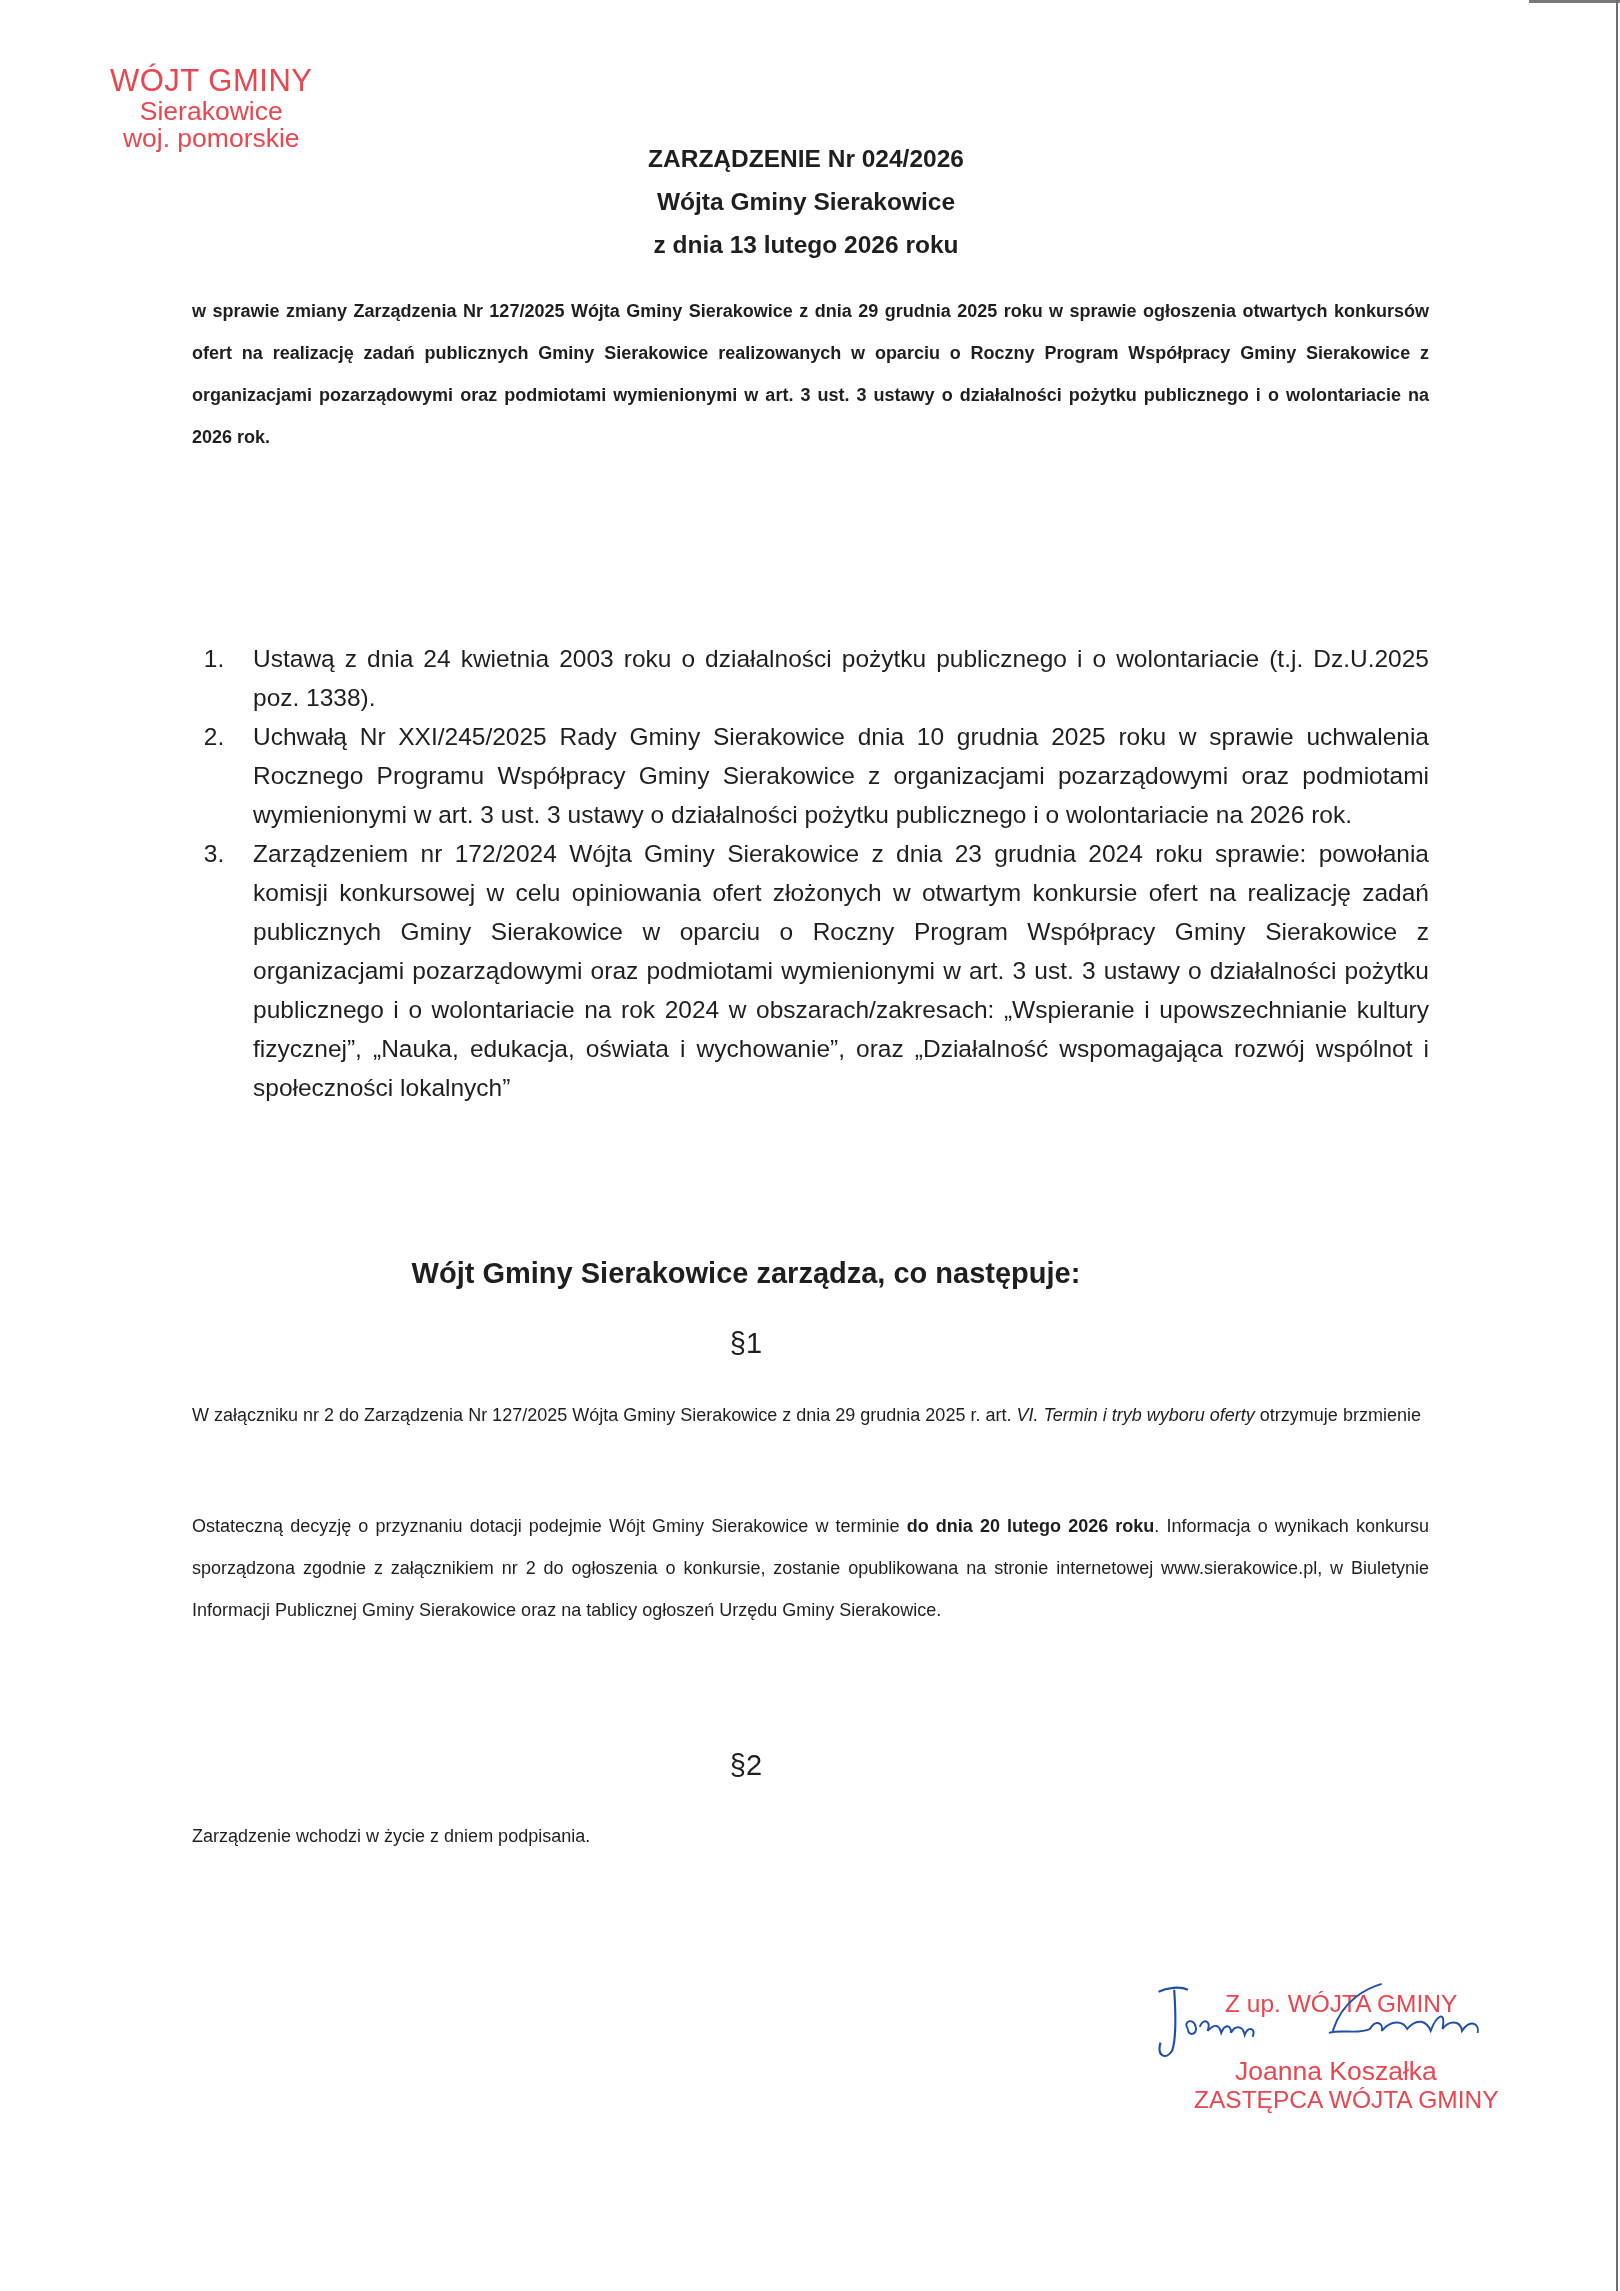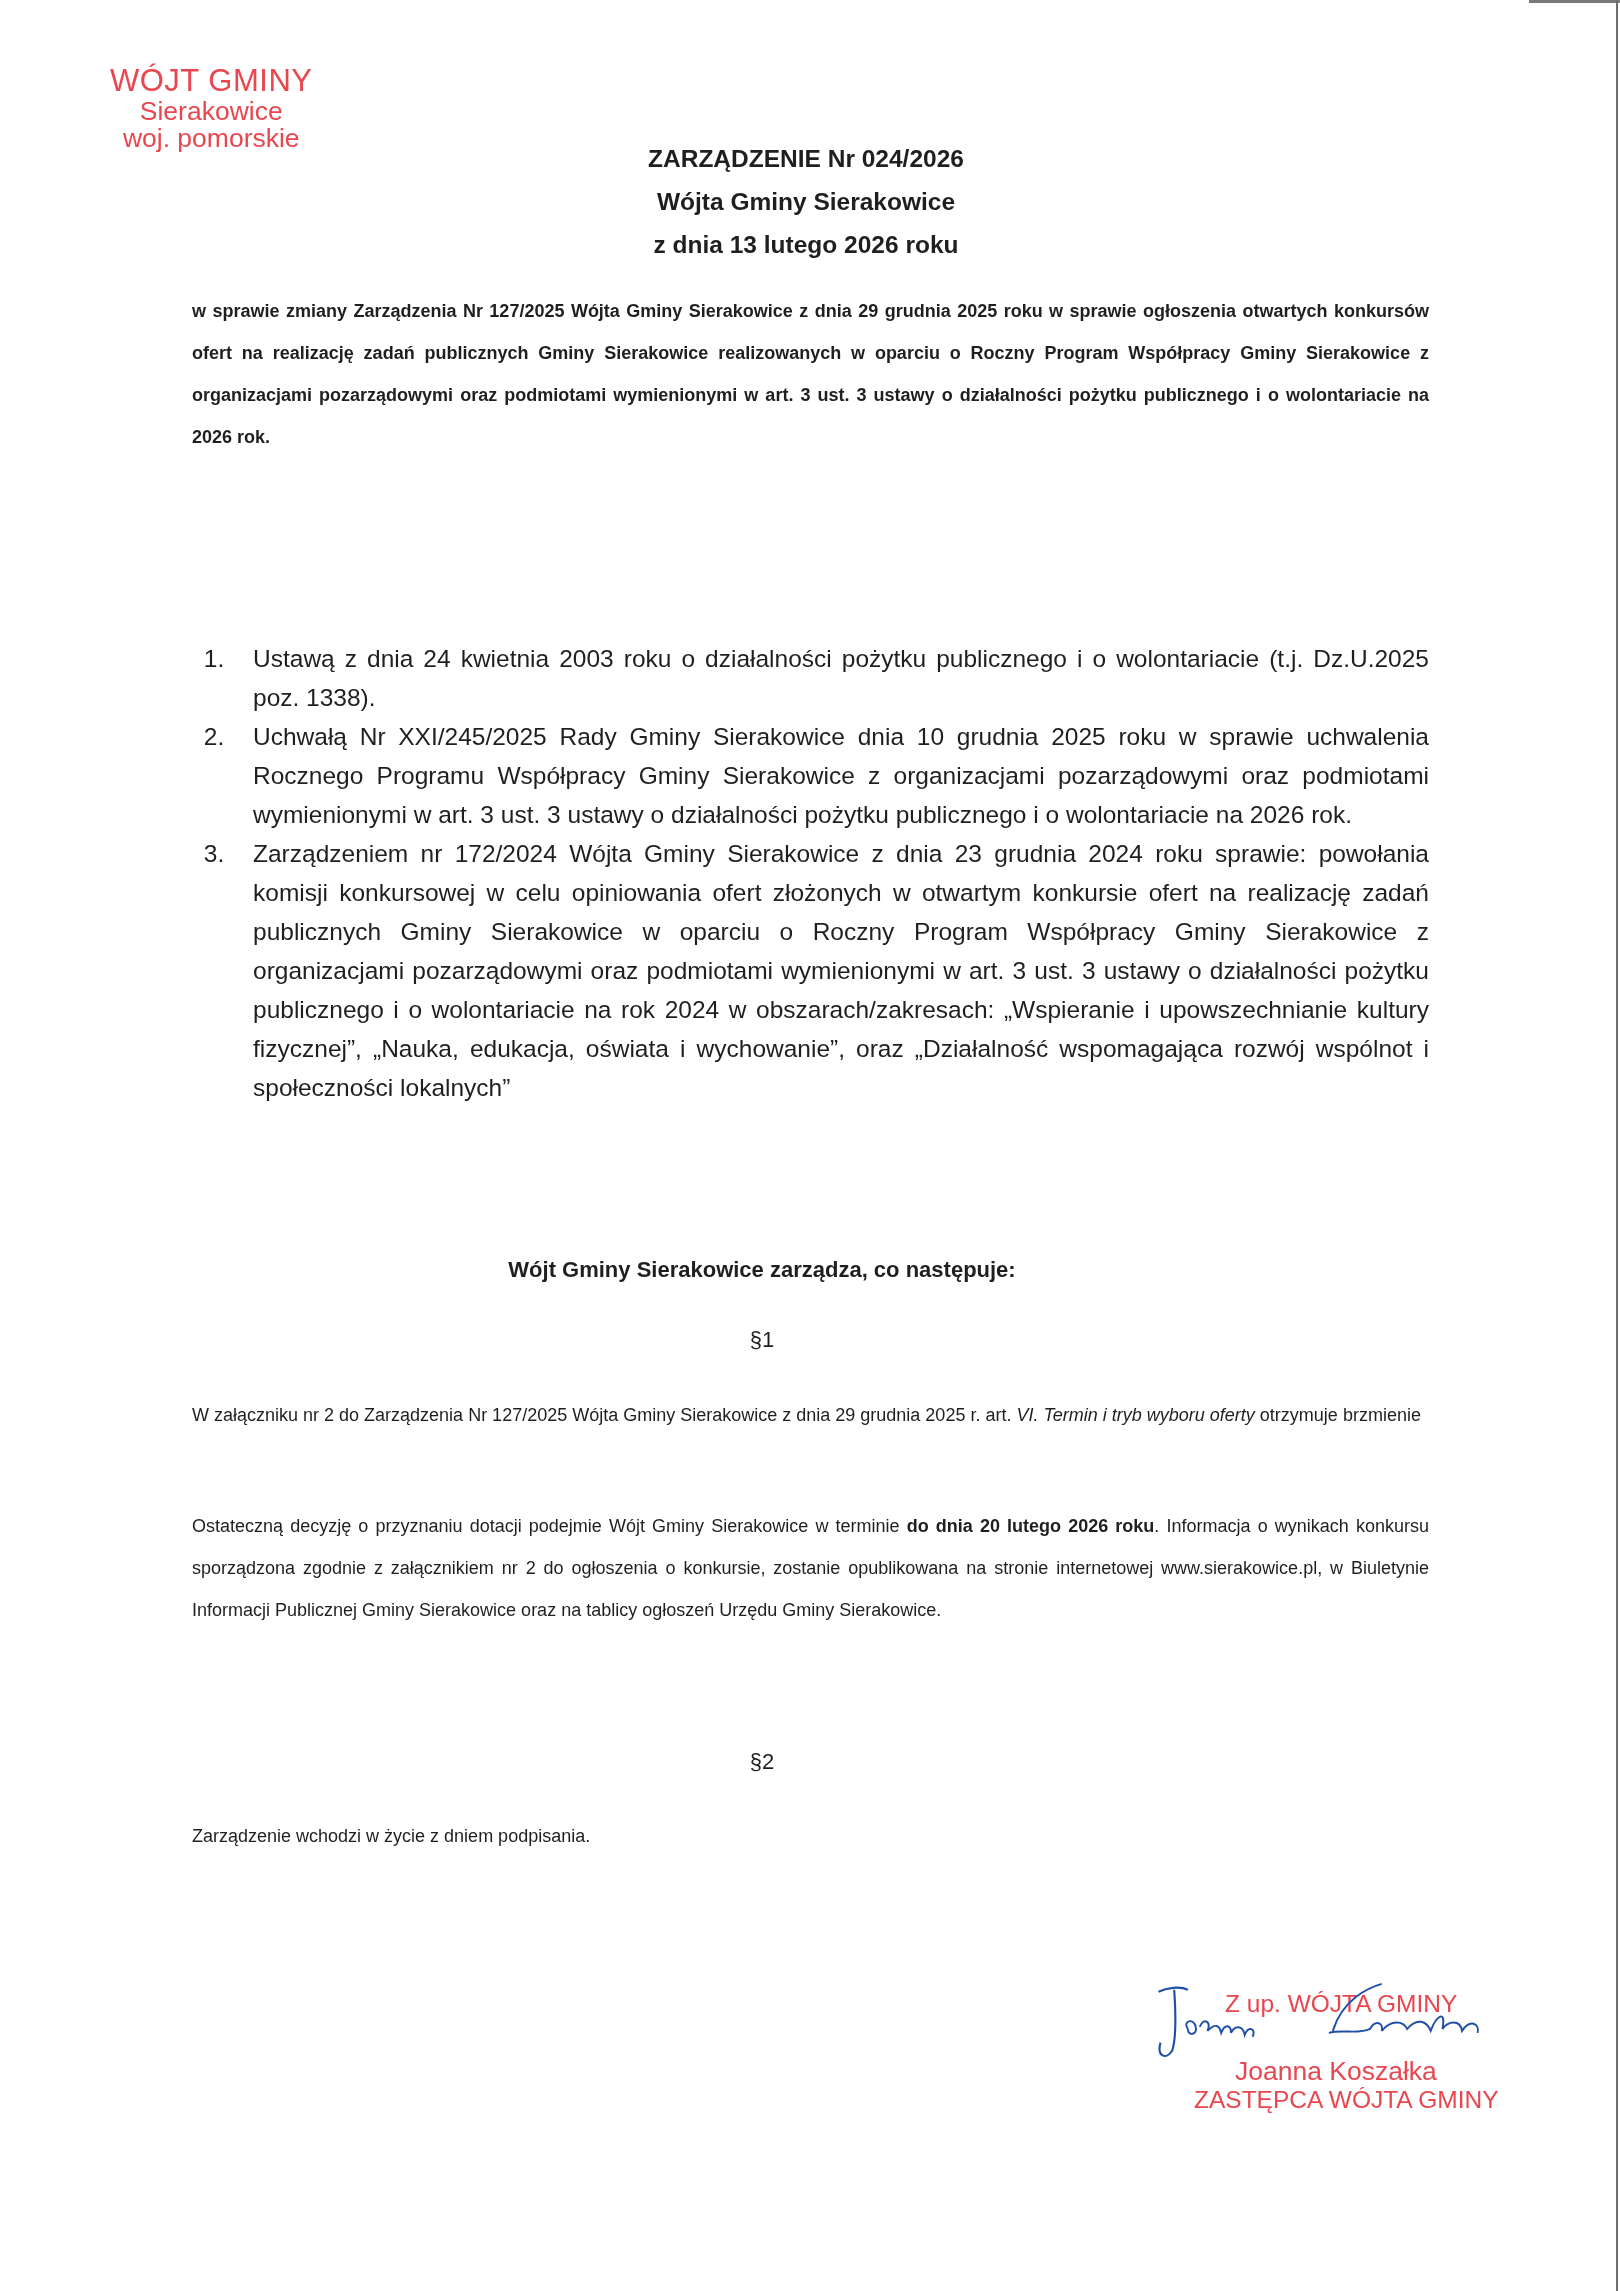--- a/index.html
+++ b/index.html
@@ -20,21 +20,21 @@
   .header { position: absolute; left: 0; width: 1612px; top: 137px; text-align: center; font-weight: bold; font-size: 24.5px; line-height: 43px; }
 
   .text { position: absolute; left: 192px; width: 1237px; font-size: 18px; line-height: 42px; text-align: justify; }
   .subject { top: 290px; font-weight: bold; }
   .basis { top: 529px; }
 
   .list { position: absolute; left: 192px; width: 1237px; top: 639px; font-size: 24.5px; line-height: 39px; margin: 0; padding: 0; list-style: none; }
   .list li { position: relative; padding-left: 61px; text-align: justify; margin-bottom: 0; }
   .list li .num { position: absolute; left: 11.8px; top: 0; }
 
-  .center { position: absolute; left: 0; width: 1492px; text-align: center; font-size: 22px; padding-left: 16px; }
+  .center { position: absolute; left: 0; width: 1492px; text-align: center; font-size: 29px; }
   .decree { top: 1257px; font-weight: bold; }
   .p1 { top: 1327px; }
   .p2 { top: 1749px; }
 
   .par1 { top: 1394px; }
   .par2 { top: 1505px; }
   .par3 { top: 1815px; }
   .it { font-style: italic; }
   .b { font-weight: bold; }
 

